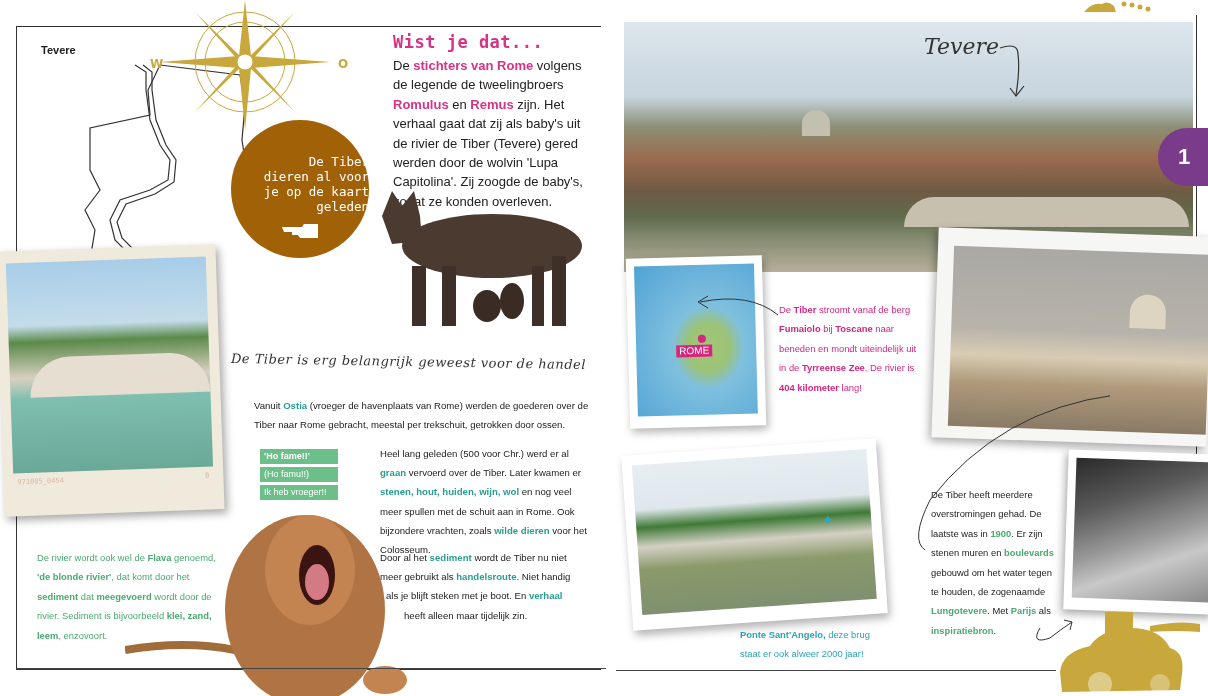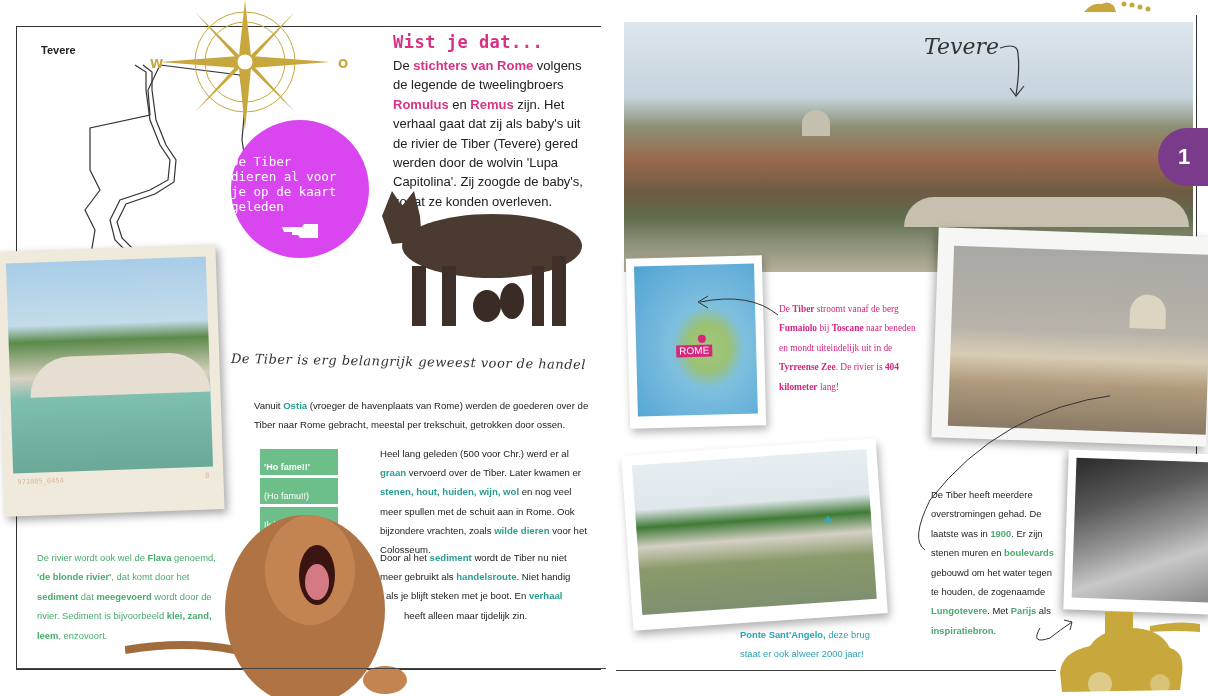--- a/index.html
+++ b/index.html
@@ -14,22 +14,22 @@
   .map-frame {
     position: absolute; left: 16px; top: 26px; width: 585px; height: 644px;
     border-left: 1.5px solid #333; border-top: 1.5px solid #333; border-bottom: 1.5px solid #333;
   }
   .map-label { position: absolute; left: 41px; top: 44px; font-size: 11px; font-weight: bold; color: #222; }
 
   .compass { position: absolute; left: 150px; top: 0px; width: 200px; height: 135px; }
 
   .pink-circle {
     position: absolute; left: 231px; top: 120px; width: 138px; height: 138px; border-radius: 50%;
-    background: #d946ef; color: #fff; font-family: "DejaVu Sans Mono", monospace; font-size: 12.5px;
-    text-align: left; padding-top: 34px; line-height: 15px;
+    background: #a16207; color: #fff; font-family: "DejaVu Sans Mono", monospace; font-size: 12.5px;
+    text-align: right; padding-top: 34px; line-height: 15px;
   }
   .pink-circle .hand { display: block; margin: 8px auto 0; width: 40px; height: 18px; }
 
   .wist-title {
     position: absolute; left: 393px; top: 32px; font-family: "DejaVu Sans Mono", monospace;
     font-size: 17px; font-weight: bold; color: #d63384; letter-spacing: 0.5px;
   }
   .wist-body {
     position: absolute; left: 393px; top: 56px; width: 200px; font-size: 13px; line-height: 19.4px; color: #222;
   }
@@ -59,21 +59,21 @@
     font-size: 13px; color: #333; letter-spacing: 0.5px; transform: rotate(1deg);
   }
 
   .para-ostia { position: absolute; left: 254px; top: 396px; width: 345px; font-size: 9.6px; line-height: 19.4px; }
   .para-graan { position: absolute; left: 380px; top: 444px; width: 215px; font-size: 9.6px; line-height: 19.2px; }
   .para-sediment { position: absolute; left: 380px; top: 548px; width: 215px; font-size: 9.6px; line-height: 19.2px; }
   .para-sediment .l3 { padding-left: 6px; }
   .para-sediment .l4 { padding-left: 24px; }
 
   .speech-stack { position: absolute; left: 260px; top: 449px; width: 78px; }
-  .speech-stack .chip { background: #6dbf8a; color: #fff; font-size: 9px; padding: 13px 4px; margin-bottom: 3px; height: 15px; line-height: 11px; }
+  .speech-stack .chip { background: #6dbf8a; color: #fff; font-size: 9px; padding: 2px 4px; margin-bottom: 3px; height: 15px; line-height: 11px; }
   .speech-stack .chip.b { font-weight: bold; }
   .speech-stack .chip.i { }
 
   .lion { position: absolute; left: 125px; top: 500px; width: 290px; height: 196px; }
 
   .flava { position: absolute; left: 37px; top: 548px; width: 190px; font-size: 9.4px; line-height: 19.4px; color: #4aaa6e; }
 
   
   .right-frame {
     position: absolute; left: 1185px; top: 15px; width: 12px; height: 520px;
@@ -109,21 +109,21 @@
   .map-card .map {
     width: 120px; height: 150px;
     background: radial-gradient(ellipse at 60% 55%, #a2c77d 0%, #9cc274 20%, #7fc0de 35%, #66b0da 70%, #4fa3d2 100%);
     position: relative;
   }
   .rome-label {
     position: absolute; left: 40px; top: 80px; background: #d6267e; color: #fff; font-size: 10px; padding: 0 3px; line-height: 12px;
   }
   .rome-dot { position: absolute; left: 62px; top: 70px; width: 8px; height: 8px; border-radius: 50%; background: #d6267e; }
 
-  .tiber-info { position: absolute; left: 779px; top: 300px; width: 140px; font-size: 9.4px; line-height: 19.4px; color: #d4267e; font-family: Liberation Serif, serif; }
+  .tiber-info { position: absolute; left: 779px; top: 300px; width: 140px; font-size: 9.4px; line-height: 19.4px; color: #d4267e; }
 
   .stpeter-card {
     position: absolute; left: 935px; top: 232px; width: 275px; height: 210px; background: #f6f6f4;
     transform: rotate(2deg); box-shadow: -2px 4px 10px rgba(0,0,0,0.35); padding: 18px 0 0 16px;
   }
   .stpeter-card .photo {
     width: 258px; height: 180px;
     background: linear-gradient(180deg, #a9a8a4 0%, #b8b3aa 45%, #d8ccb4 60%, #b09a7c 75%, #8a7a66 100%);
     position: relative;
   }

